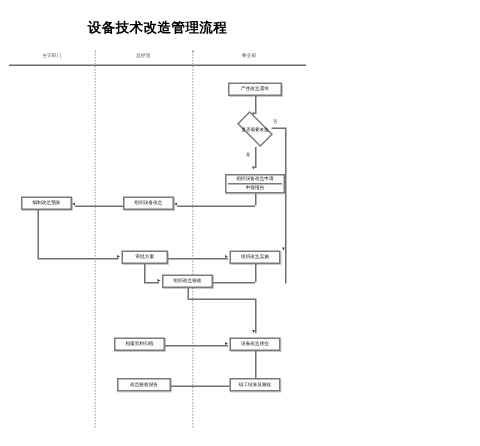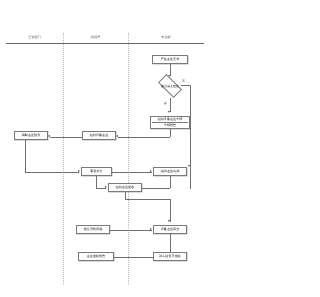--- a/index.html
+++ b/index.html
@@ -100,20 +100,21 @@
     position:absolute;
     font-size:2.8px;
     color:#333;
   }
 </style>
 </head>
 <body>
 
 <div id="page">
 
+  <div class="title">设备技术改造管理流程</div>
 
   <div class="lane-header" style="left:6px;width:57px;">主管部门</div>
   <div class="lane-header" style="left:63px;width:65px;">总经理</div>
   <div class="lane-header" style="left:128px;width:76px;">事业部</div>
 
   <div class="hrule"></div>
   <div class="vdiv" style="left:63px;"></div>
   <div class="vdiv" style="left:128px;"></div>
 
   <div class="node" style="left:152px;top:55px;width:36px;height:9px;">产生改造需求</div>

